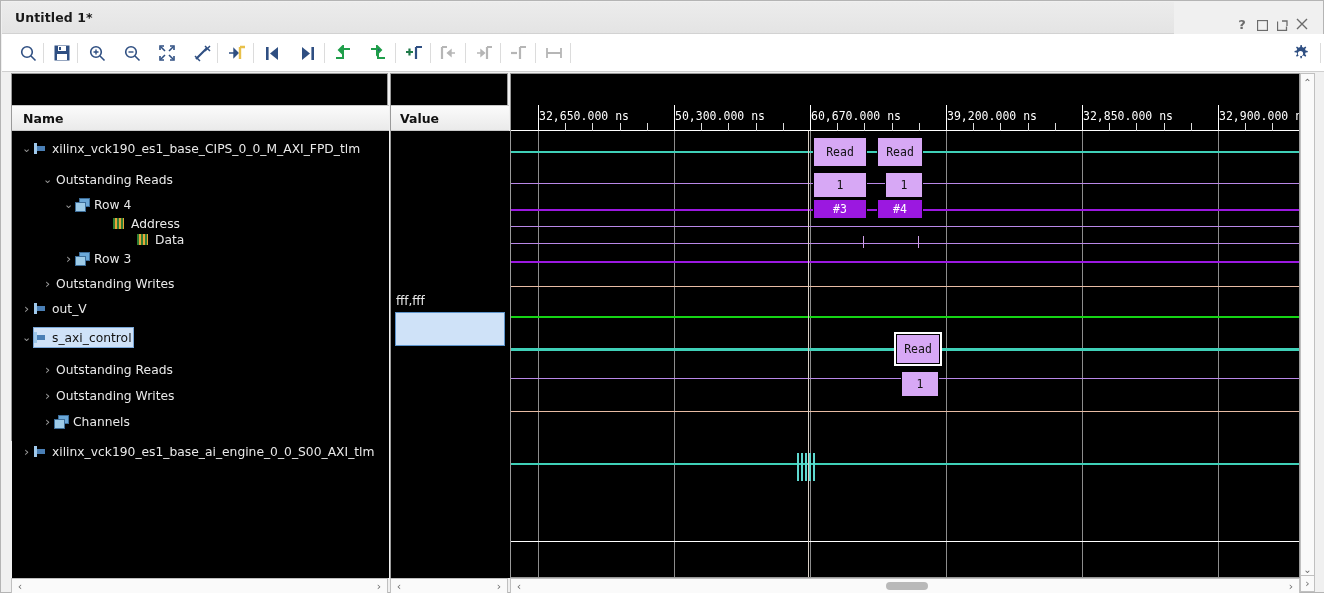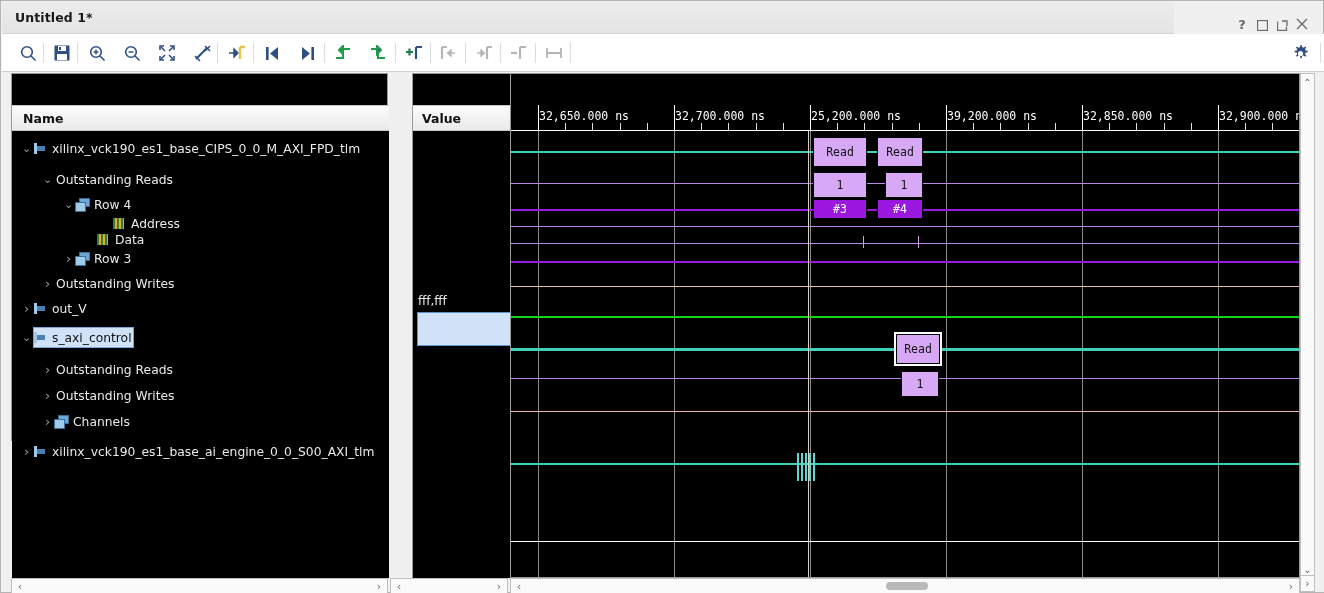--- a/index.html
+++ b/index.html
@@ -69,21 +69,21 @@
   
   .ico-wav::before { content:""; position:absolute; left:1px; top:1px; width:11px; height:11px;
       background:#e8a53a; }
   .ico-wav::after { content:""; position:absolute; left:1px; top:1px; width:11px; height:11px;
       background:
         linear-gradient(to right, #2e7d32 0 2px, transparent 2px 4px, #2e7d32 4px 6px,
         transparent 6px 8px, #2e7d32 8px 10px, transparent 10px 11px); }
 
   
   #value-panel { position:absolute; left:388px; top:1px; width:118px; height:505px;
-      background:#000; border:1px solid #9a9a9a;margin-left:22px; }
+      background:#000; border:1px solid #9a9a9a; }
   #value-header { position:absolute; left:0; top:31px; width:118px; height:26px;
       background:linear-gradient(#fbfbfb,#eaeaea); border-top:1px solid #c8c8c8;
       border-bottom:1px solid #c8c8c8; }
   #value-header span { position:absolute; left:9px; top:5px; font-size:12.5px;
       color:#111; font-weight:600; }
   #value-body { position:absolute; left:0; top:57px; width:126px; height:447px; background:#000; }
   .vtext { position:absolute; color:#e9e9e9; font-size:12px; left:5px; }
   #value-sel { position:absolute; left:4px; top:181px; width:110px; height:34px;
       background:#cfe2f8; border:1px solid #5d94cb; }
 
@@ -313,21 +313,21 @@
             <div class="arrow" style="font-size: 11px;">⌄</div>
             <div class="ico ico-bus"></div>
             <span class="lbl">Row 4</span>
           </div>
           <div class="trow" style="top: 81px; padding-left: 16px;">
             <div style="flex: 0 0 71px;"></div>
             <div class="arrow" style="font-size: 13px;"></div>
             <div class="ico ico-wav"></div>
             <span class="lbl">Address</span>
           </div>
-          <div class="trow" style="top: 97px;">
+          <div class="trow" style="top: 97px; margin-left: 40px;">
             <div style="flex: 0 0 71px;"></div>
             <div class="arrow" style="font-size: 13px;"></div>
             <div class="ico ico-wav"></div>
             <span class="lbl">Data</span>
           </div>
           <div class="trow" style="top: 116px;">
             <div style="flex: 0 0 50px;"></div>
             <div class="arrow" style="font-size: 13px;">›</div>
             <div class="ico ico-bus"></div>
             <span class="lbl">Row 3</span>
@@ -414,22 +414,22 @@
           <div class="tick-min" style="left: 517px;"></div>
           <div class="tick-min" style="left: 544px;"></div>
           <div class="tick-min" style="left: 598px;"></div>
           <div class="tick-min" style="left: 625px;"></div>
           <div class="tick-min" style="left: 653px;"></div>
           <div class="tick-min" style="left: 680px;"></div>
           <div class="tick-min" style="left: 734px;"></div>
           <div class="tick-min" style="left: 761px;"></div>
           <div class="tick-min" style="left: 788px;"></div>
           <div class="tlabel" style="left: 28px;">32,650.000 ns</div>
-          <div class="tlabel" style="left: 164px;">32,700.000 ns</div>
-          <div class="tlabel" style="left: 300px;">25,200.000 ns</div>
+          <div class="tlabel" style="left: 164px;">50,300.000 ns</div>
+          <div class="tlabel" style="left: 300px;">60,670.000 ns</div>
           <div class="tlabel" style="left: 436px;">39,200.000 ns</div>
           <div class="tlabel" style="left: 572px;">32,850.000 ns</div>
           <div class="tlabel" style="left: 708px;">32,900.000 ns</div>
         </div>
       <div id="wave-body">
           <div class="gridv" style="left: 27px;"></div>
           <div class="gridv" style="left: 163px;"></div>
           <div class="gridv" style="left: 299px;"></div>
           <div class="gridv" style="left: 435px;"></div>
           <div class="gridv" style="left: 571px;"></div>

